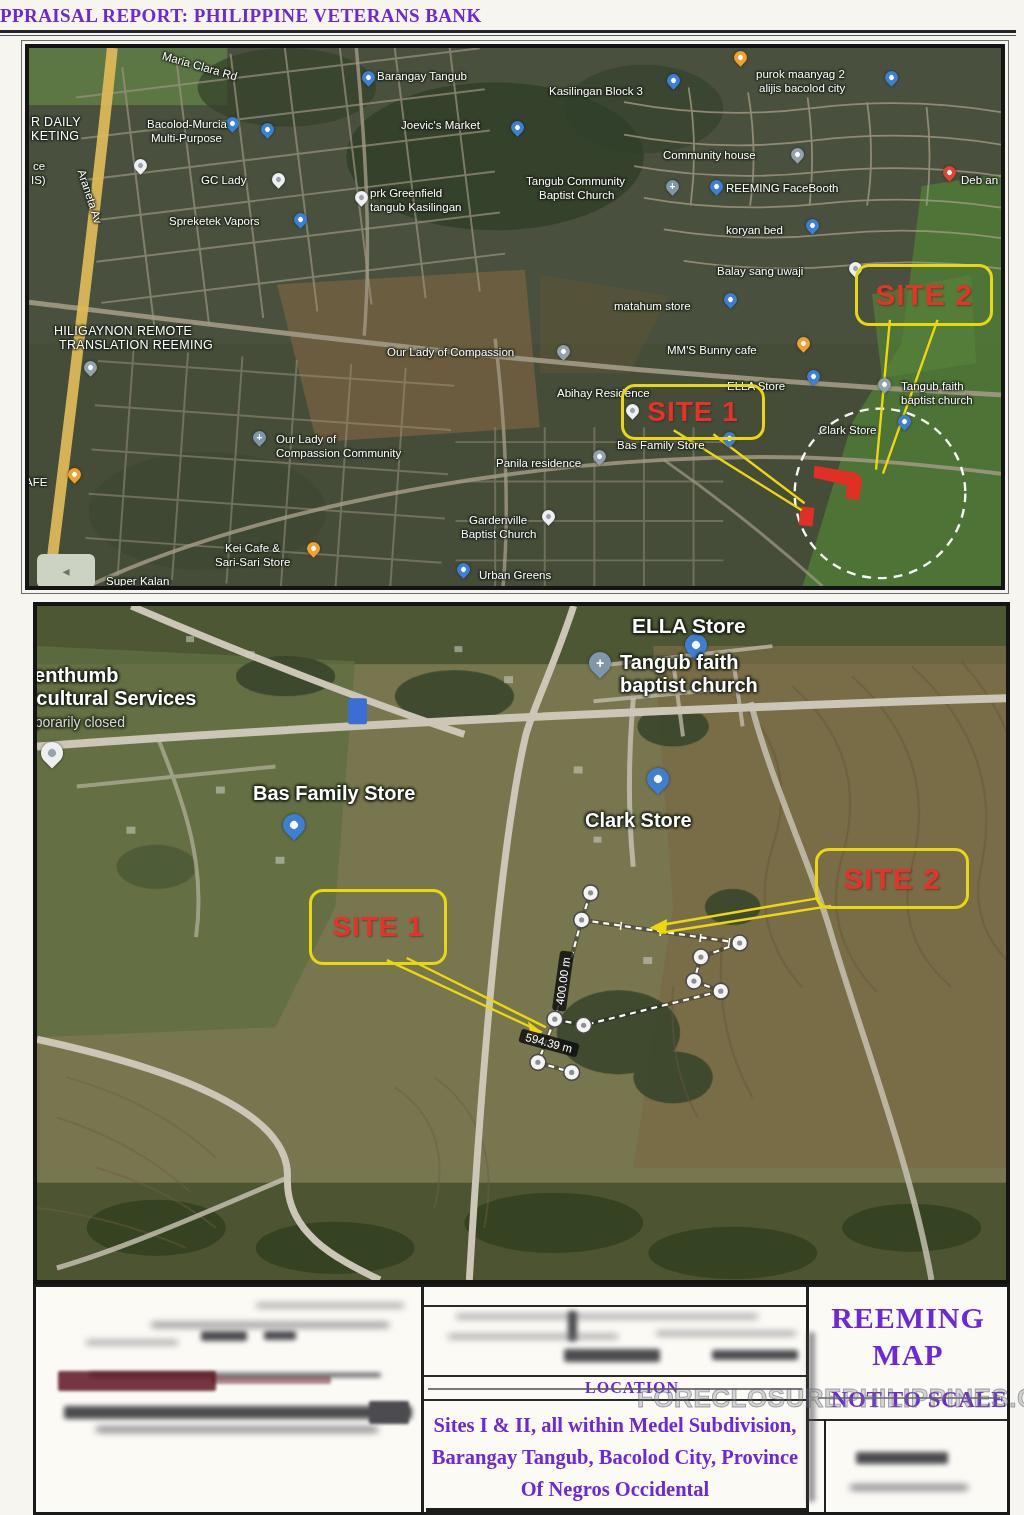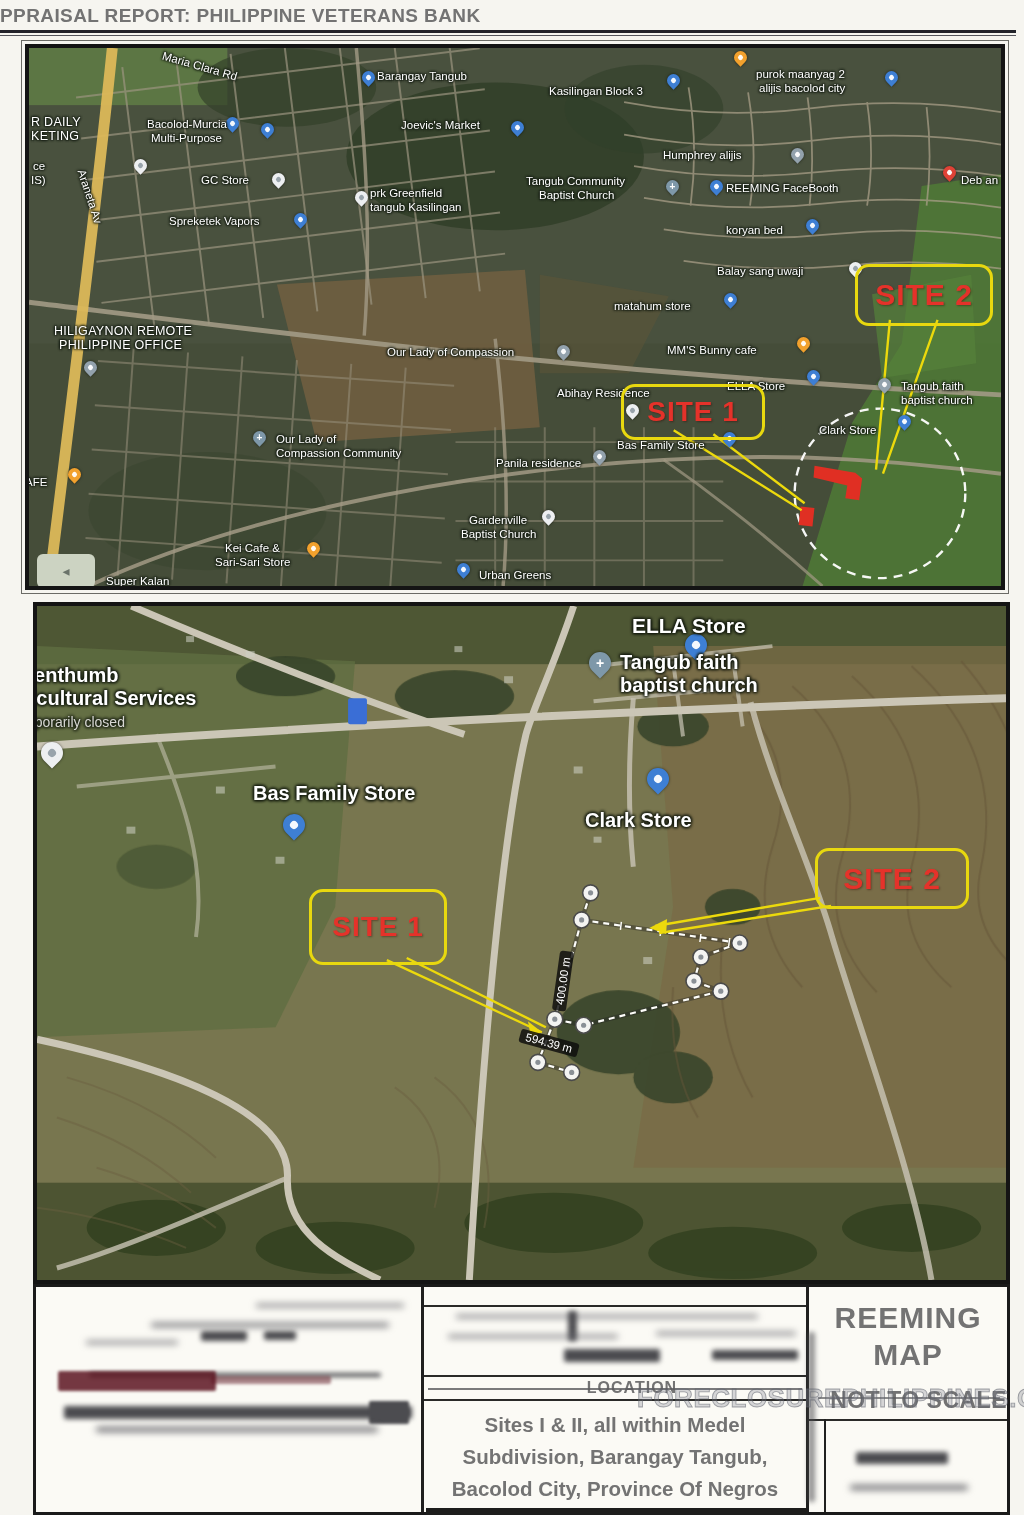--- a/index.html
+++ b/index.html
@@ -60,21 +60,21 @@
     color:#6a736a;display:flex;align-items:center;justify-content:center;font-size:14px;}
 
   
   .vtable{position:absolute;left:33px;top:1284px;width:977px;height:231px;box-sizing:border-box;
     border:3px solid #1a1a1a;background:#fbfaf5;}
   .vline{position:absolute;top:0;bottom:0;width:3px;background:#20201f;}
   .hline{position:absolute;height:2px;background:#2a2a28;}
   .blur-mark{position:absolute;filter:blur(2.5px);background:#4c4c50;border-radius:2px;}
   .blur-soft{position:absolute;filter:blur(3.5px);background:#6b6b70;border-radius:3px;}
   .maroon{position:absolute;filter:blur(1.5px);background:#5d1622;opacity:.85;border-radius:2px;}
-  .serif{font-family:Liberation Sans, sans-serif;color:#737373;}
+  .serif{font-family:Liberation Serif, serif;color:#6d28d9;}
   .loc-h{position:absolute;font-weight:bold;font-size:16px;letter-spacing:1px;text-align:center;}
   .sites-txt{font-weight:bold;font-size:20.5px;line-height:32px;text-align:center;}
   .vic-title{font-weight:bold;font-size:30px;line-height:37px;text-align:center;letter-spacing:1px;}
   .scale-note{font-weight:bold;font-size:23px;text-align:right;letter-spacing:.5px;}
 
   .watermark{position:absolute;left:637px;top:1383px;z-index:50;white-space:nowrap;
     font-weight:bold;font-size:26px;letter-spacing:0.5px;color:rgba(125,130,142,.30);
     -webkit-text-stroke:0.9px rgba(92,97,108,.55);}
 </style>
 </head>
@@ -169,37 +169,37 @@
   <div class="ml" style="left:132px;top:12px;transform:rotate(16deg)">Maria Clara Rd</div>
   <div class="ml" style="left:58px;top:120px;transform:rotate(72deg);transform-origin:left top">Araneta Av</div>
   <div class="ml caps" style="left:2px;top:68px">R DAILY</div>
   <div class="ml caps" style="left:2px;top:82px">KETING</div>
   <div class="ml" style="left:4px;top:112px">ce</div>
   <div class="ml" style="left:2px;top:126px">IS)</div>
   <div class="ml" style="left:118px;top:70px">Bacolod-Murcia</div>
   <div class="ml" style="left:122px;top:84px">Multi-Purpose</div>
   <div class="ml" style="left:348px;top:22px">Barangay Tangub</div>
   <div class="ml" style="left:372px;top:71px">Joevic's Market</div>
-  <div class="ml" style="left:172px;top:126px">GC Store</div>
+  <div class="ml" style="left:172px;top:126px">GC Lady</div>
   <div class="ml" style="left:341px;top:139px">prk Greenfield</div>
   <div class="ml" style="left:341px;top:153px">tangub Kasilingan</div>
   <div class="ml" style="left:140px;top:167px">Spreketek Vapors</div>
   <div class="ml" style="left:520px;top:37px">Kasilingan Block 3</div>
   <div class="ml" style="left:727px;top:20px">purok maanyag 2</div>
   <div class="ml" style="left:730px;top:34px">alijis bacolod city</div>
-  <div class="ml" style="left:634px;top:101px">Humphrey alijis</div>
+  <div class="ml" style="left:634px;top:101px">Community house</div>
   <div class="ml" style="left:497px;top:127px">Tangub Community</div>
   <div class="ml" style="left:510px;top:141px">Baptist Church</div>
   <div class="ml" style="left:697px;top:134px">REEMING FaceBooth</div>
   <div class="ml" style="left:697px;top:176px">koryan bed</div>
   <div class="ml" style="left:932px;top:126px">Deb an</div>
   <div class="ml" style="left:688px;top:217px">Balay sang uwaji</div>
   <div class="ml" style="left:585px;top:252px">matahum store</div>
   <div class="ml caps" style="left:25px;top:277px">HILIGAYNON REMOTE</div>
-  <div class="ml caps" style="left:30px;top:291px">PHILIPPINE OFFICE</div>
+  <div class="ml caps" style="left:30px;top:291px">TRANSLATION REEMING</div>
   <div class="ml" style="left:358px;top:298px">Our Lady of Compassion</div>
   <div class="ml" style="left:638px;top:296px">MM'S Bunny cafe</div>
   <div class="ml" style="left:528px;top:339px">Abihay Residence</div>
   <div class="ml" style="left:698px;top:332px">ELLA Store</div>
   <div class="ml" style="left:872px;top:332px">Tangub faith</div>
   <div class="ml" style="left:872px;top:346px">baptist church</div>
   <div class="ml" style="left:790px;top:376px">Clark Store</div>
   <div class="ml" style="left:247px;top:385px">Our Lady of</div>
   <div class="ml" style="left:247px;top:399px">Compassion Community</div>
   <div class="ml" style="left:467px;top:409px">Panila residence</div>

